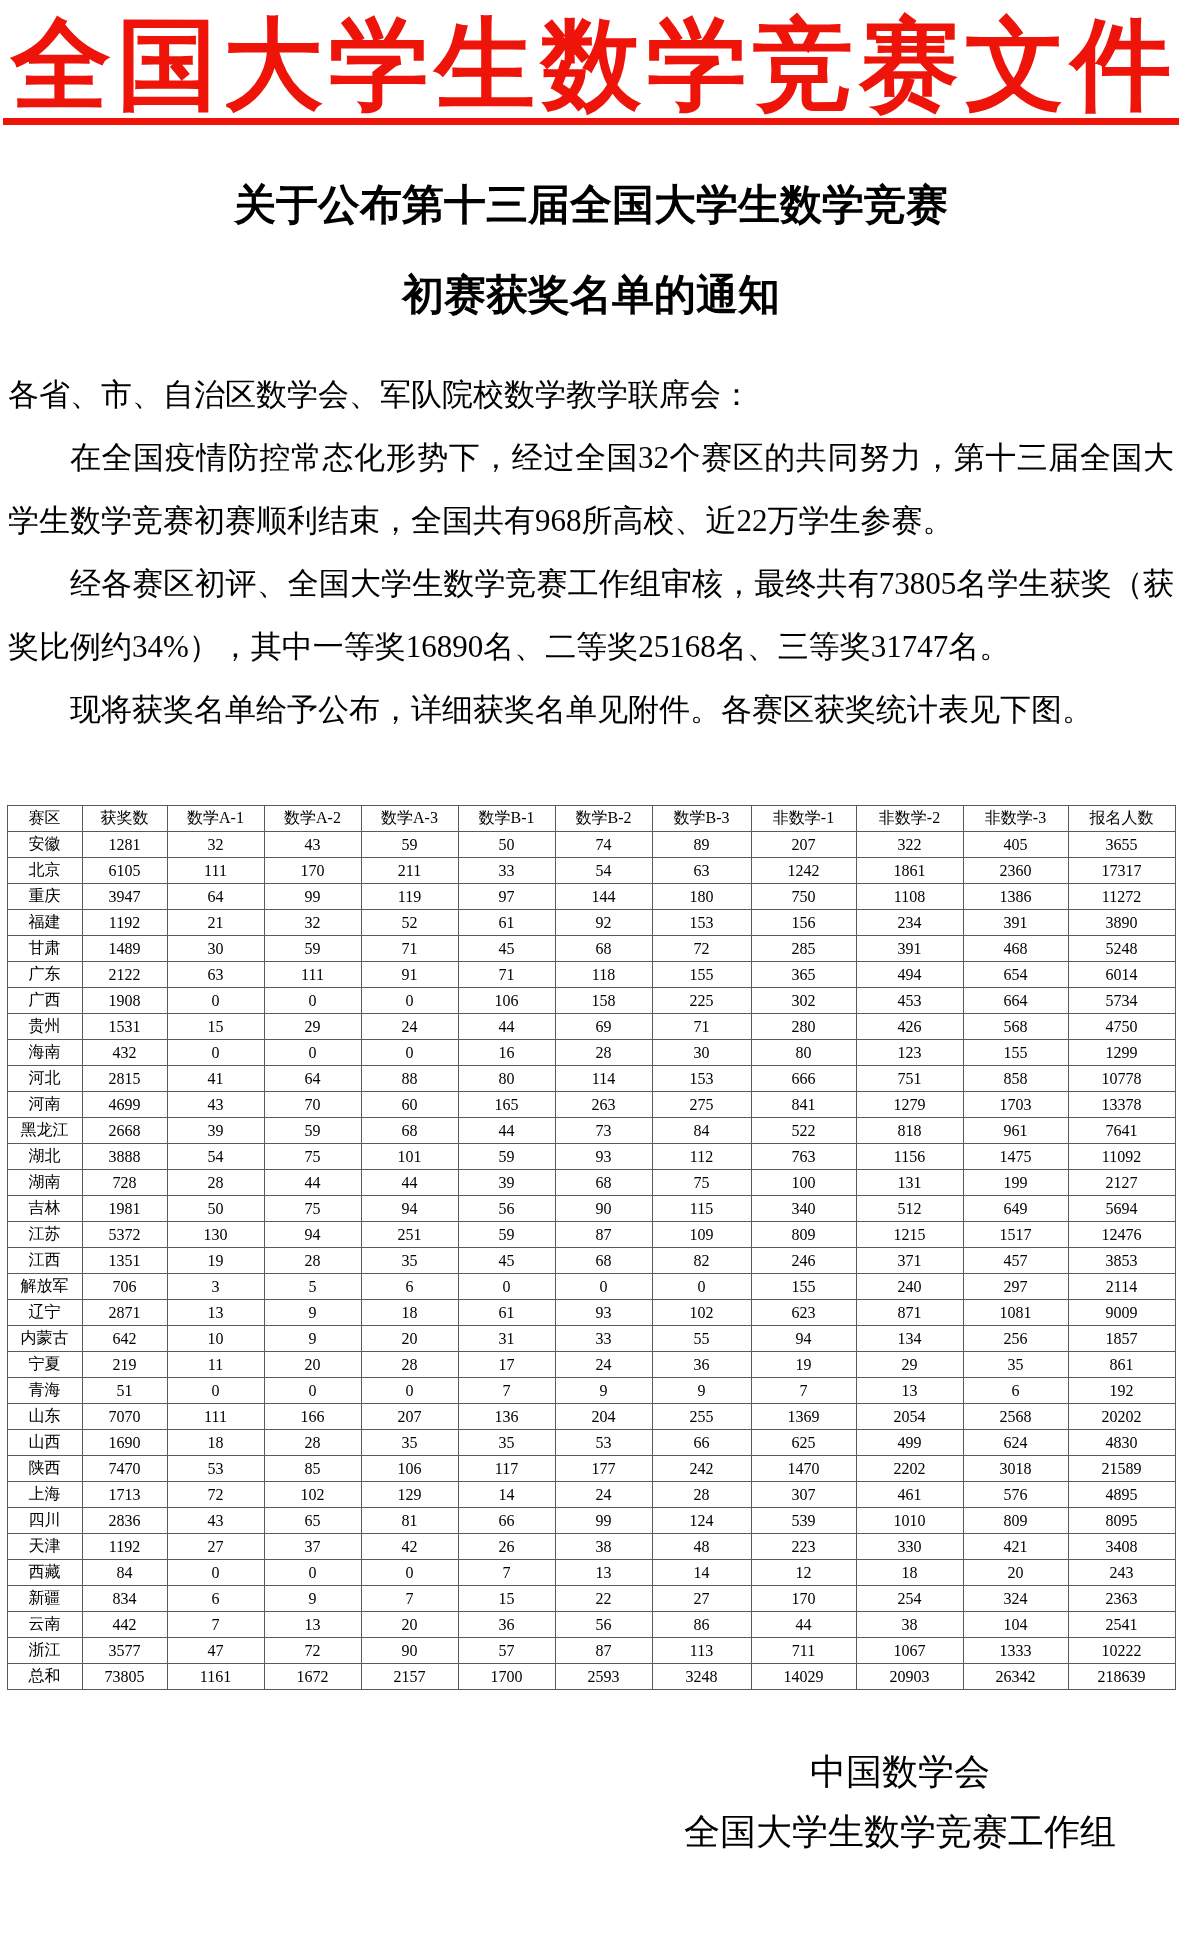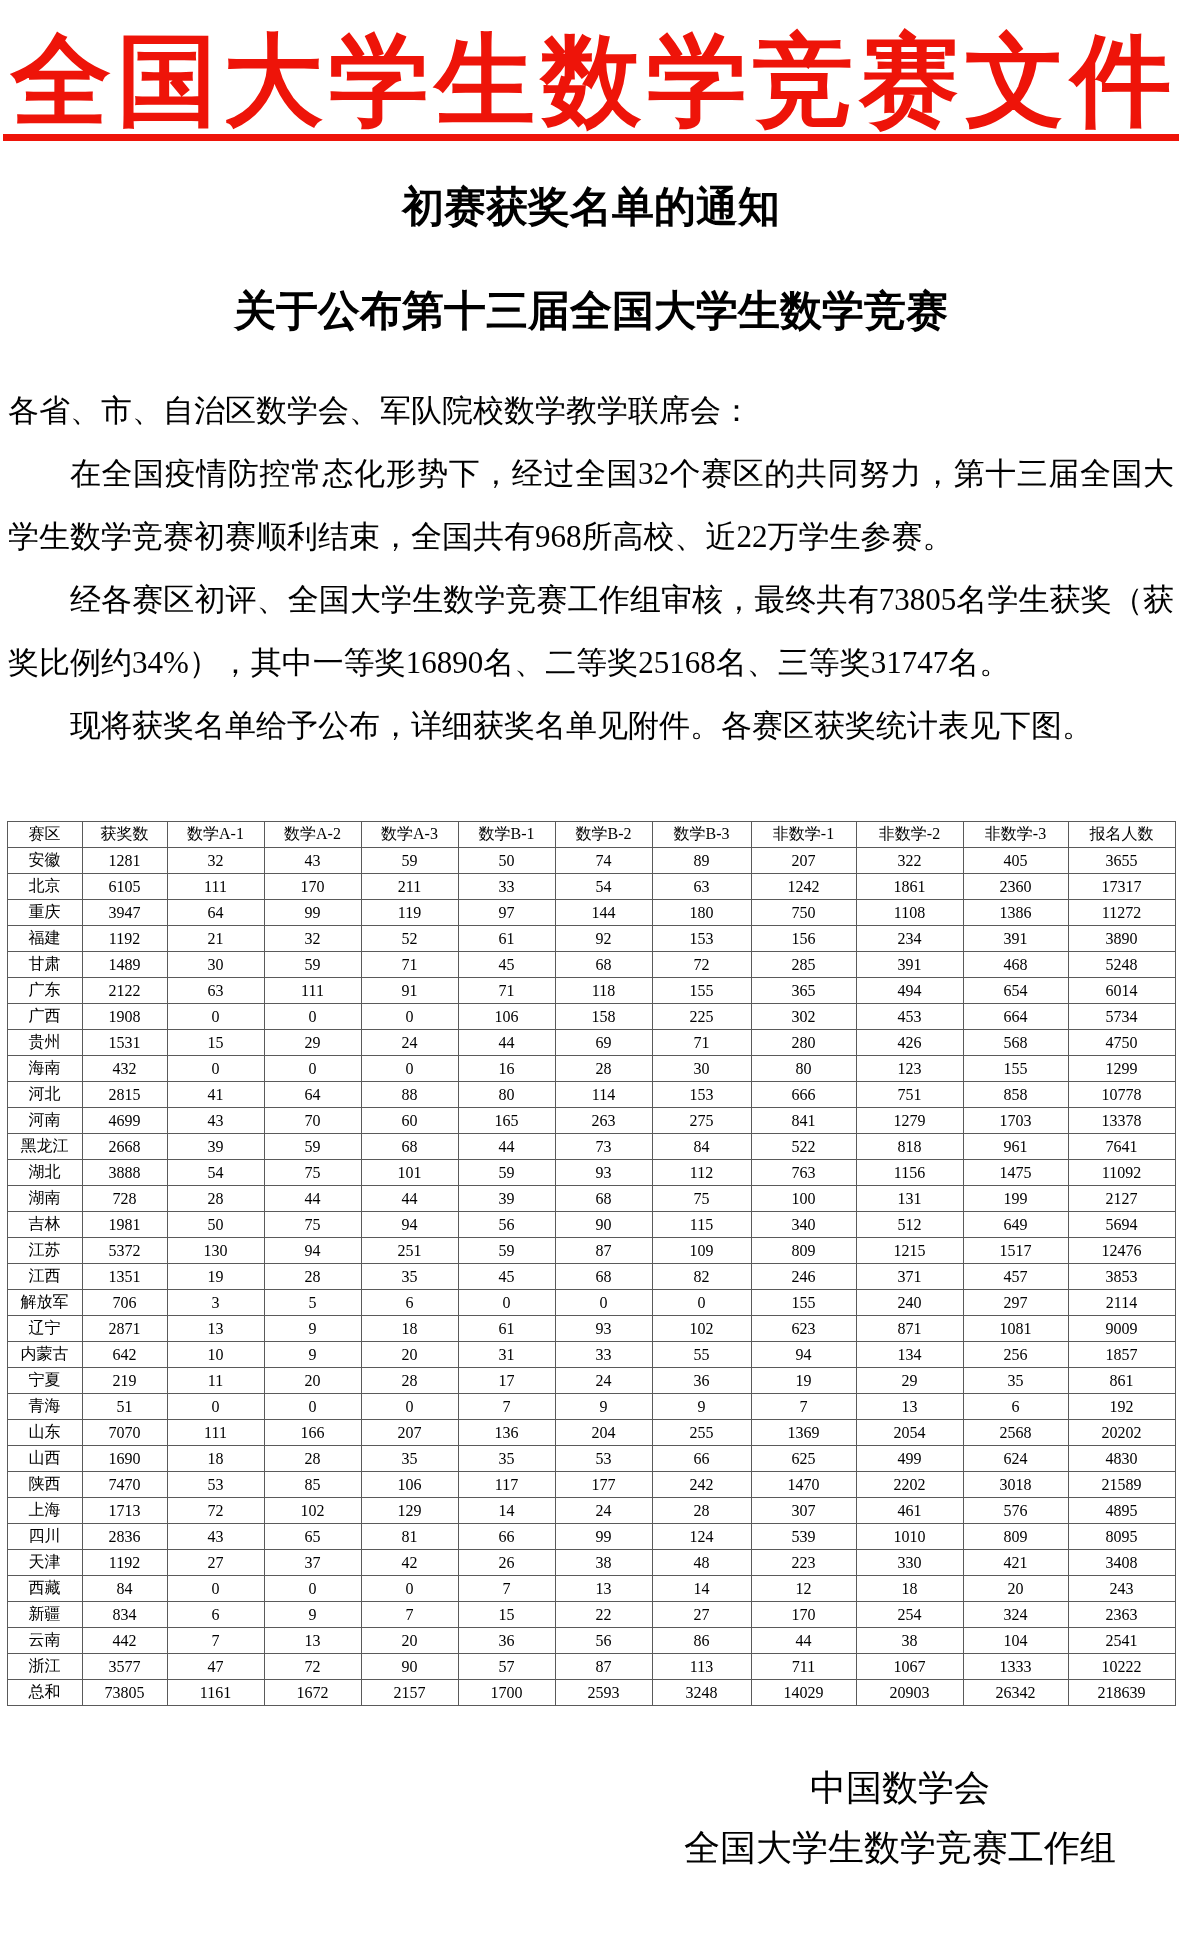--- a/index.html
+++ b/index.html
@@ -7,21 +7,21 @@
     width: 1182px;
     height: 1936px;
     background: #ffffff;
     overflow: hidden;
     font-family: "Liberation Serif", "DejaVu Serif", serif;
     color: #000000;
   }
   .page { width: 1182px; height: 1936px; position: relative; }
 
   
-  .banner { text-align: center; padding-top: 32px; }
+  .banner { text-align: center; padding-top: 16px; }
   .banner-text {
     display: inline-block;
     font-size: 100px;
     line-height: 1.0;
     font-weight: bold;
     letter-spacing: 6px;
     color: #ee1409;
     border-bottom: 7px solid #ee1409;
     padding: 0 2px 2px 8px;
     white-space: nowrap;
@@ -90,23 +90,23 @@
 </style>
 </head>
 <body>
 
 <div class="page">
 
   <div class="banner">
     <span class="banner-text" style="color: rgb(238, 20, 9); border-bottom-color: rgb(238, 20, 9);">全国大学生数学竞赛文件</span>
   </div>
 
+  <div class="heading heading-1">关于公布第十三届全国大学生数学竞赛</div>
+
   <div class="heading heading-2">初赛获奖名单的通知</div>
-
-  <div class="heading heading-1">关于公布第十三届全国大学生数学竞赛</div>
 
   <div class="bodytext">
     <p>各省、市、自治区数学会、军队院校数学教学联席会：</p>
     <p class="para">在全国疫情防控常态化形势下，经过全国32个赛区的共同努力，第十三届全国大学生数学竞赛初赛顺利结束，全国共有968所高校、近22万学生参赛。</p>
     <p class="para">经各赛区初评、全国大学生数学竞赛工作组审核，最终共有73805名学生获奖（获奖比例约34%），其中一等奖16890名、二等奖25168名、三等奖31747名。</p>
     <p class="para">现将获奖名单给予公布，详细获奖名单见附件。各赛区获奖统计表见下图。</p>
   </div>
 
   <table class="stats">
       <thead>

